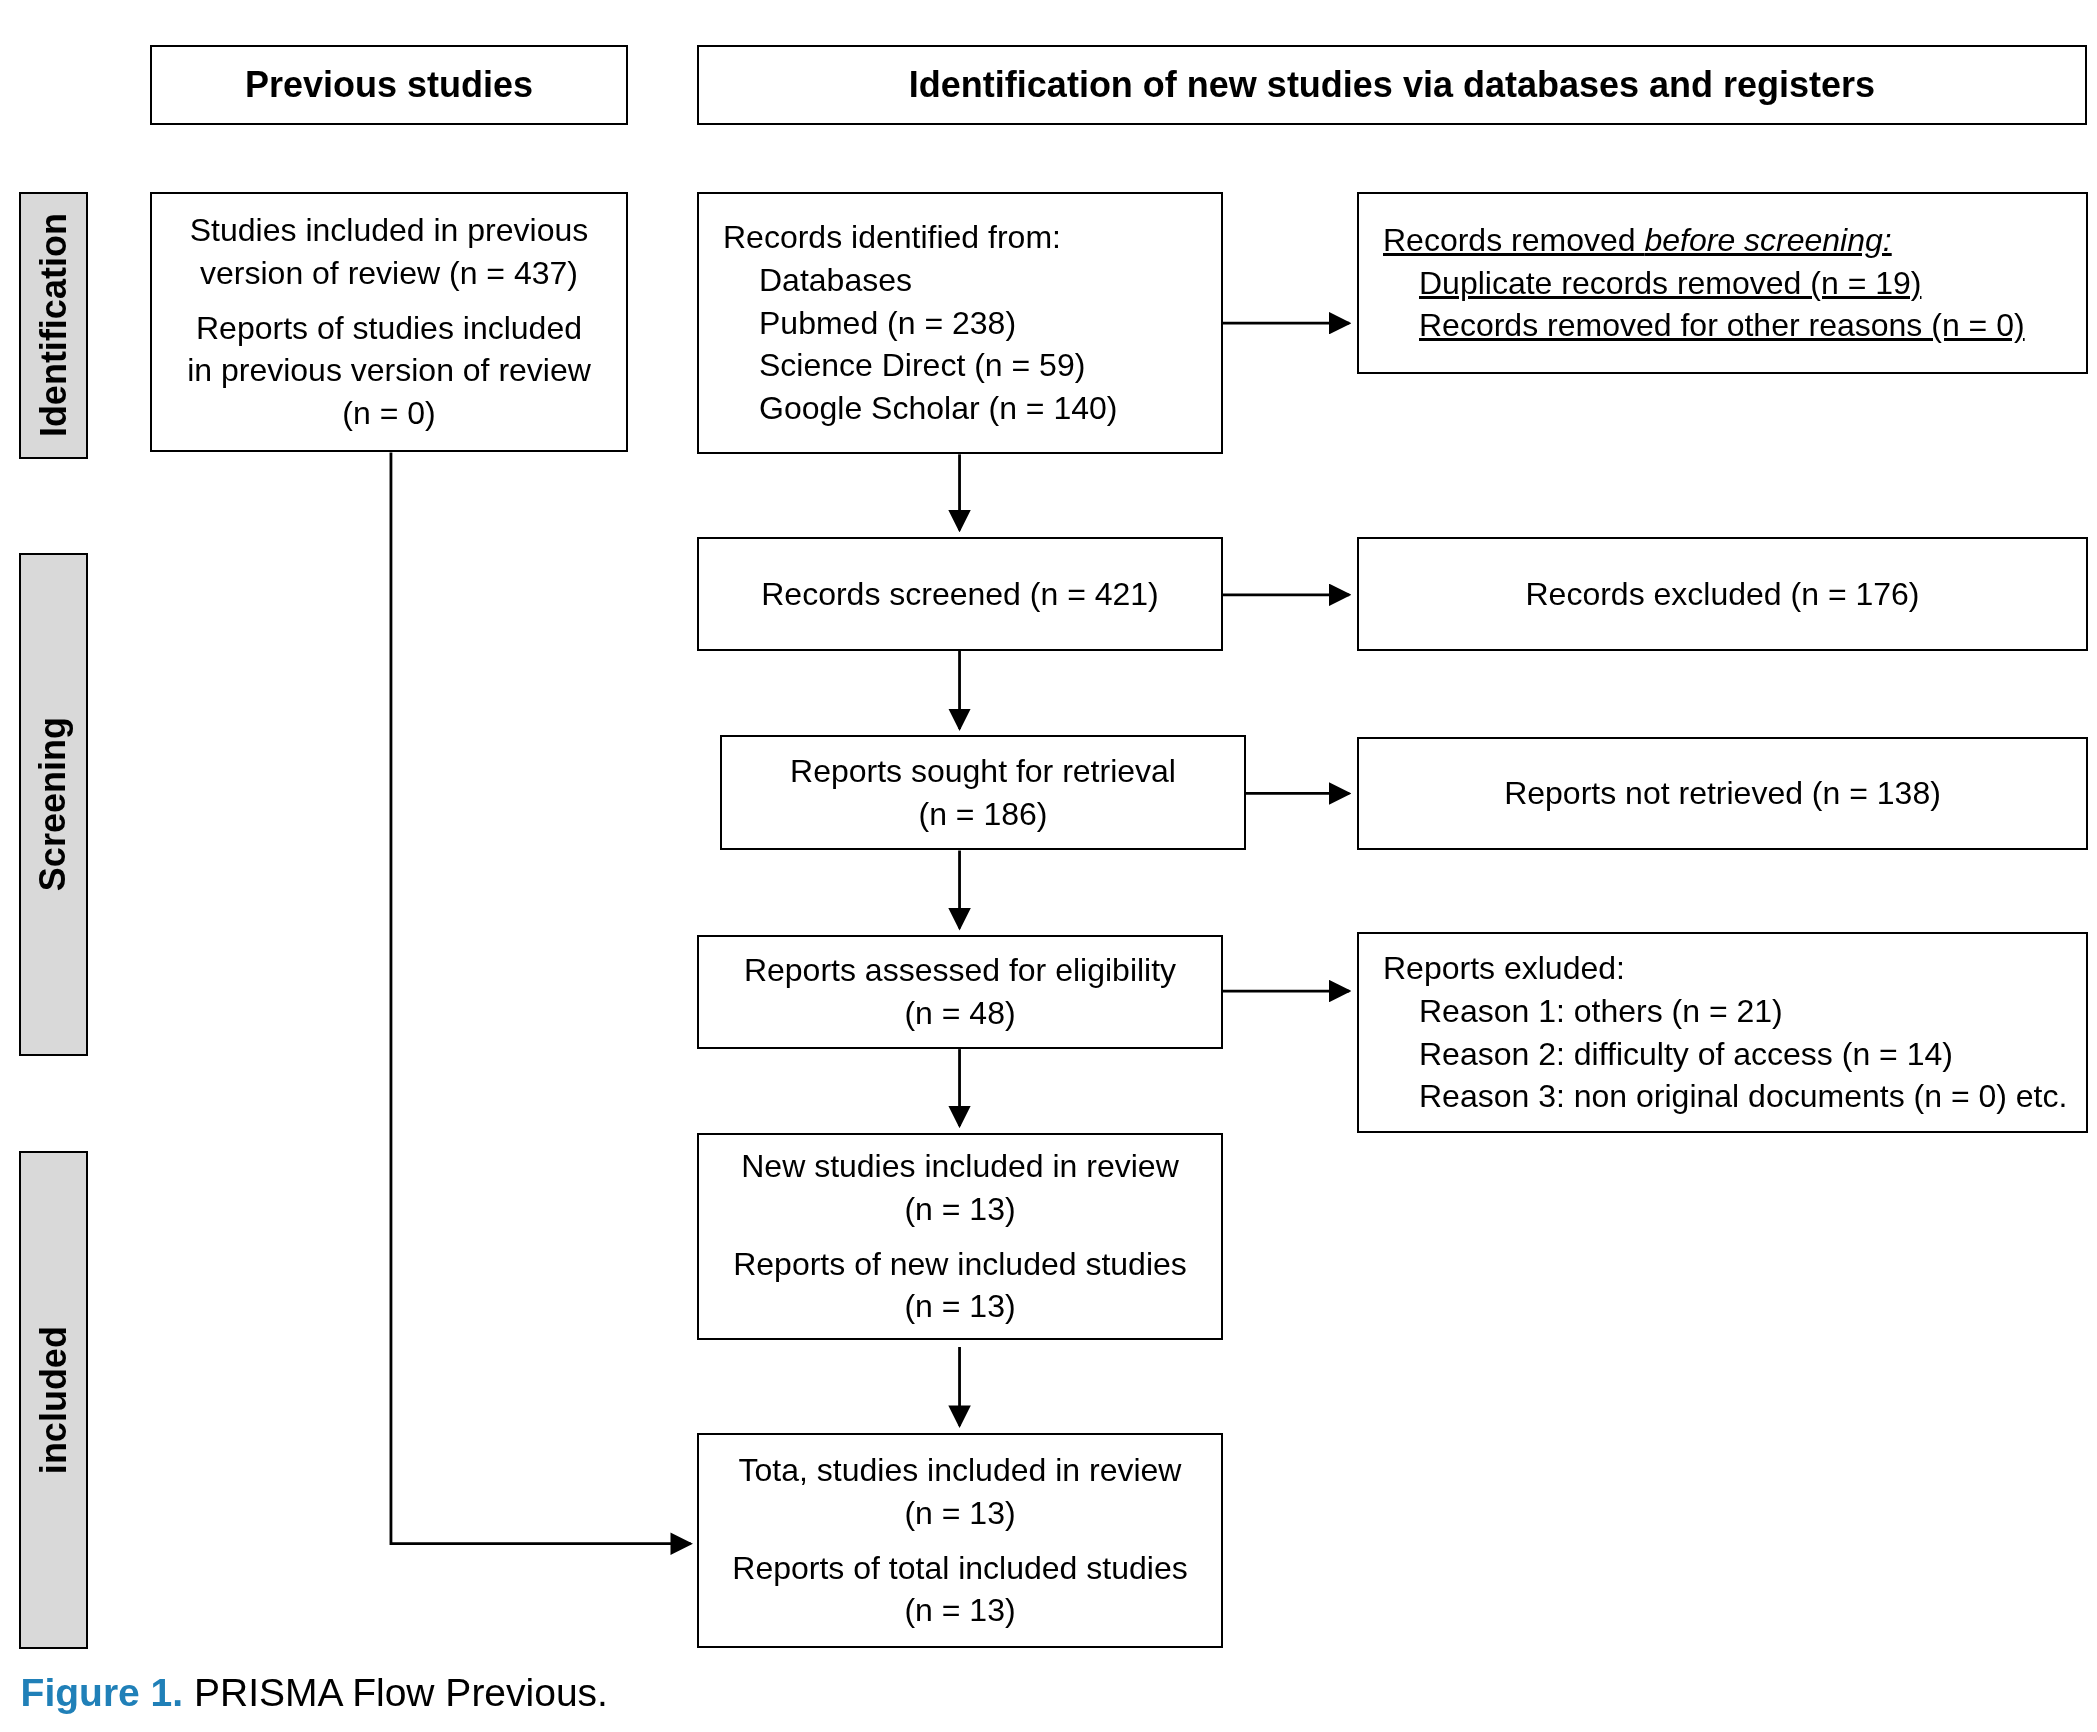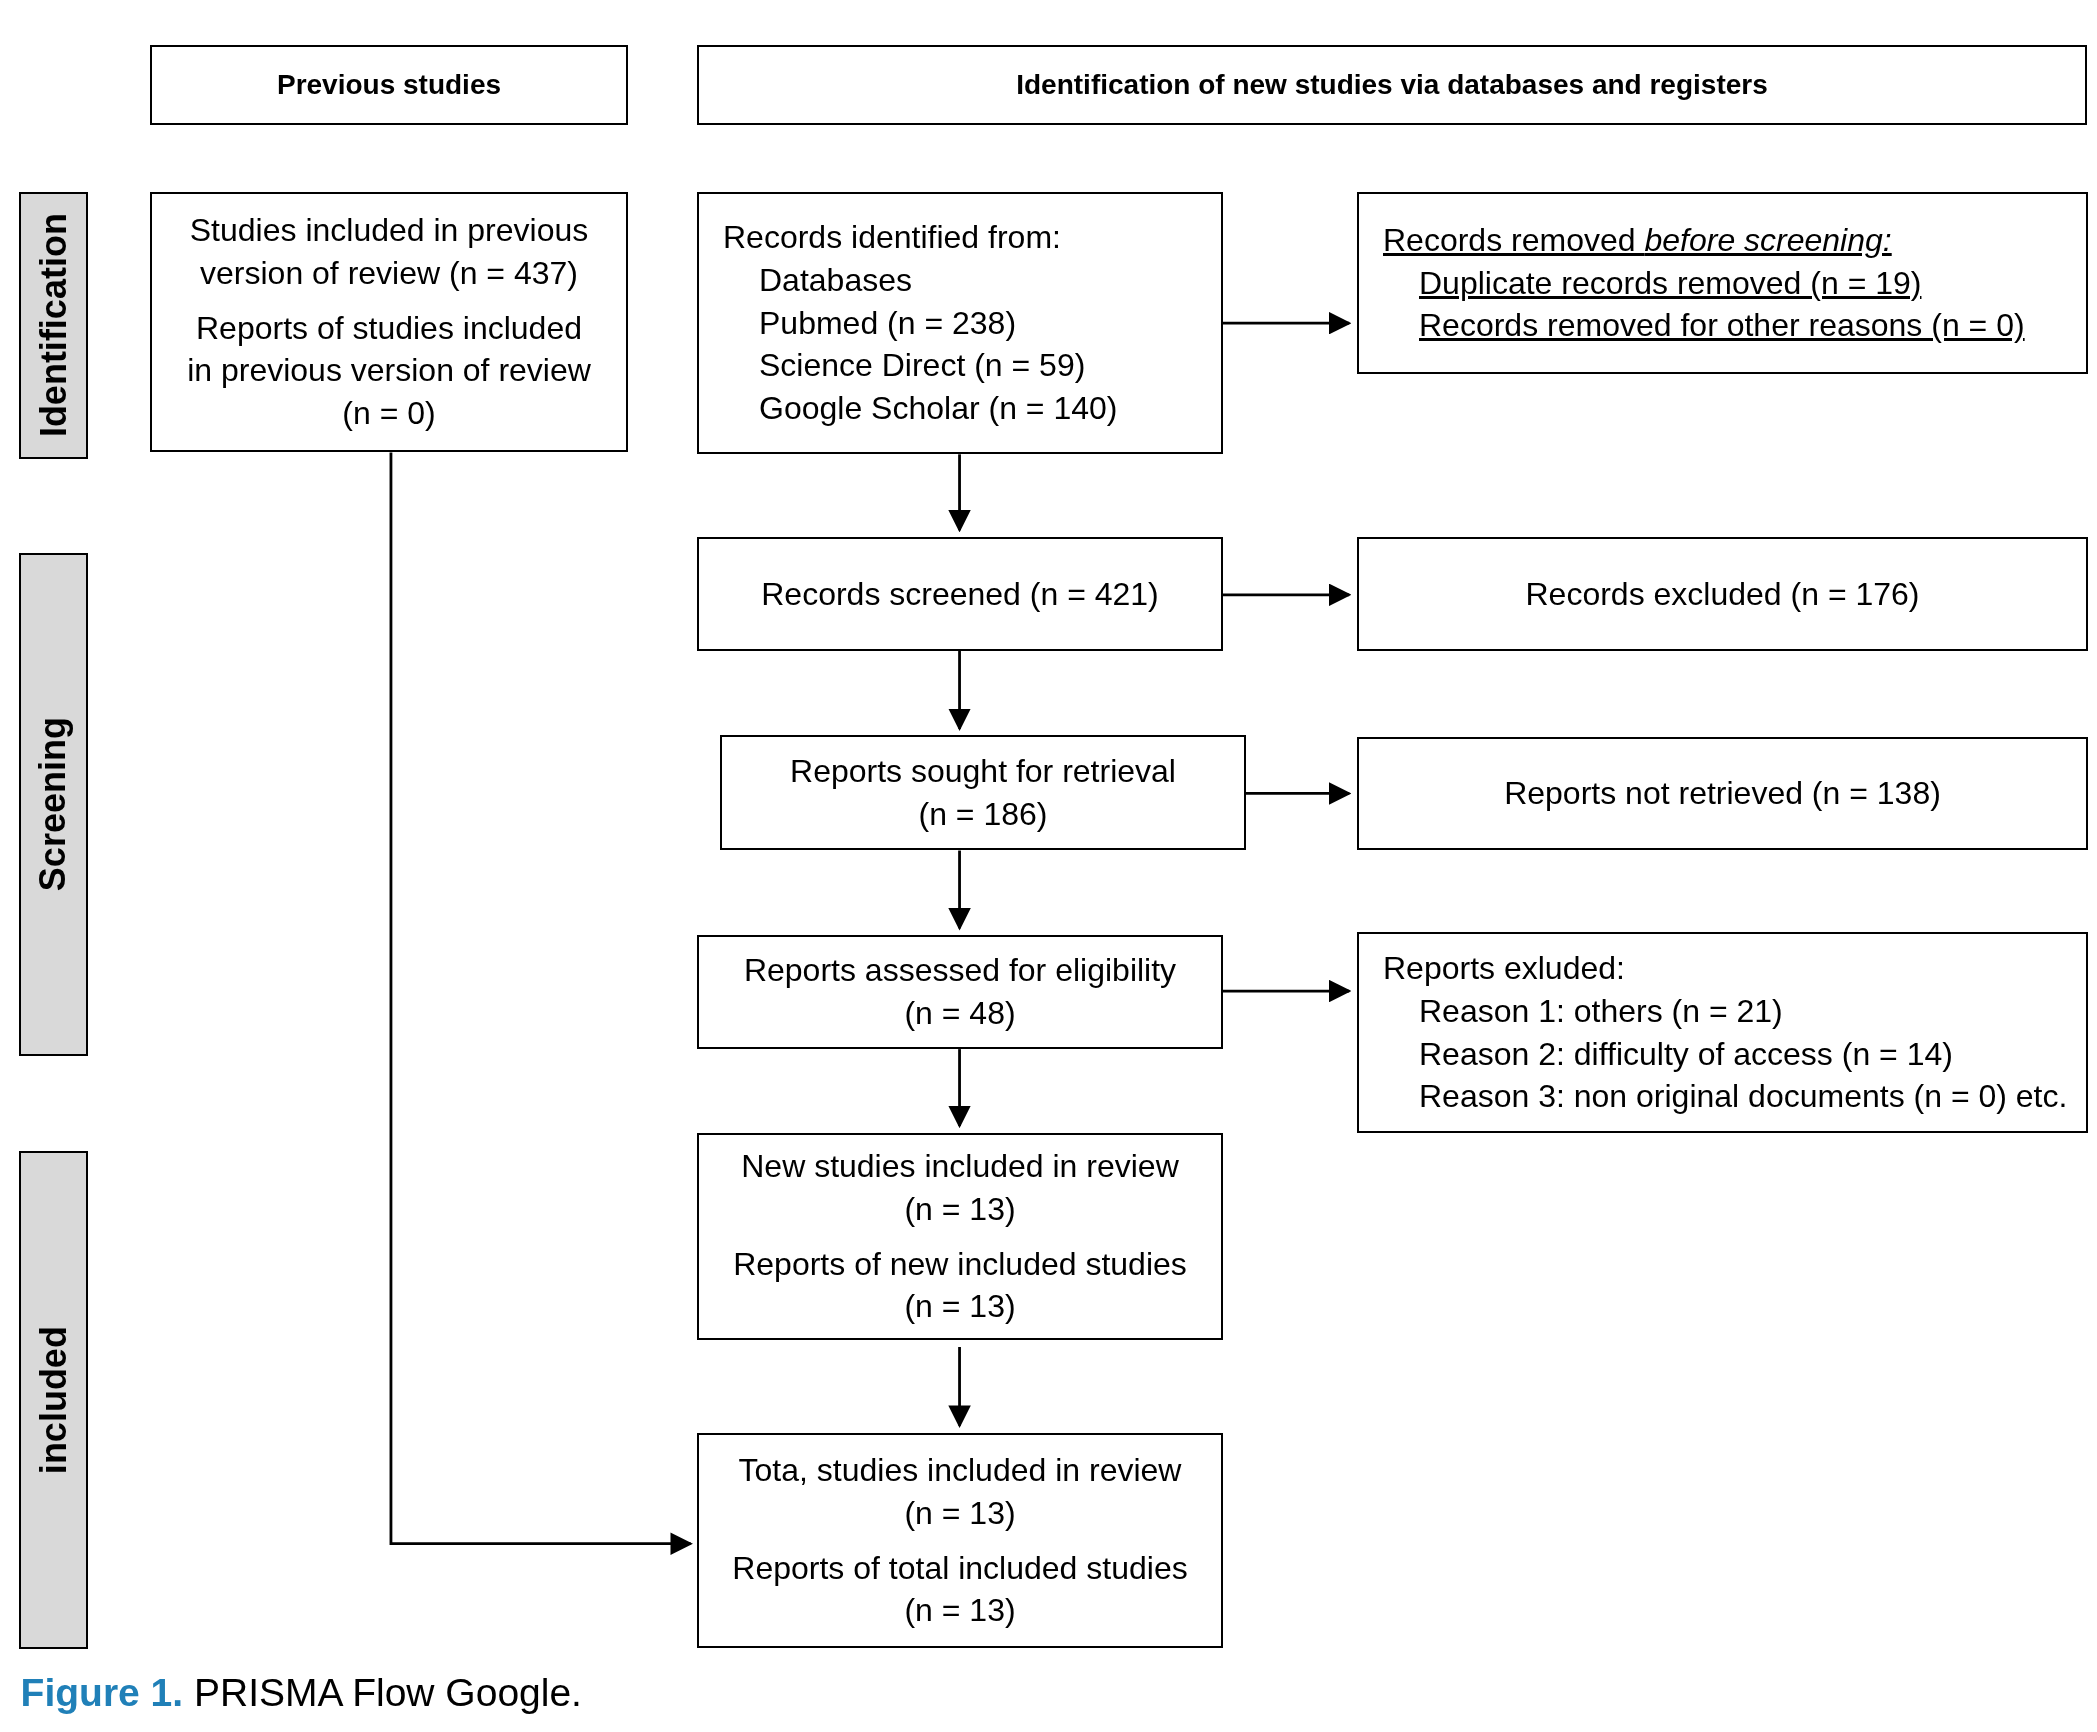--- a/index.html
+++ b/index.html
@@ -22,21 +22,21 @@
     font-size: 32px;
     line-height: 1.34;
   }
   .center { align-items: center; text-align: center; }
   .leftal { align-items: flex-start; text-align: left; padding-left: 24px; padding-right: 17px; }
   .line { white-space: nowrap; }
   .item { white-space: nowrap; padding-left: 36px; }
   .para2 { margin-top: 12px; }
   .header-box {
     font-weight: 700;
-    font-size: 28px;
+    font-size: 36px;
     align-items: center;
     text-align: center;
   }
   .side-box {
     background: #d9d9d9;
     align-items: center;
     justify-content: center;
     border: 2.8px solid #000000;
   }
   .side-box span {
@@ -177,17 +177,17 @@
   </div>
 
   <div class="box leftal" style="left:1357px; top:932px; width:731px; height:201px;">
     <div class="line">Reports exluded:</div>
     <div class="item">Reason 1: others (n = 21)</div>
     <div class="item">Reason 2: difficulty of access (n = 14)</div>
     <div class="item">Reason 3: non original documents (n = 0) etc.</div>
   </div>
 
   <div class="caption">
-    <span class="fig-label">Figure 1.</span><span> PRISMA Flow Google.</span>
+    <span class="fig-label">Figure 1.</span><span> PRISMA Flow Previous.</span>
   </div>
 
 </div>
 
 
 </body></html>

